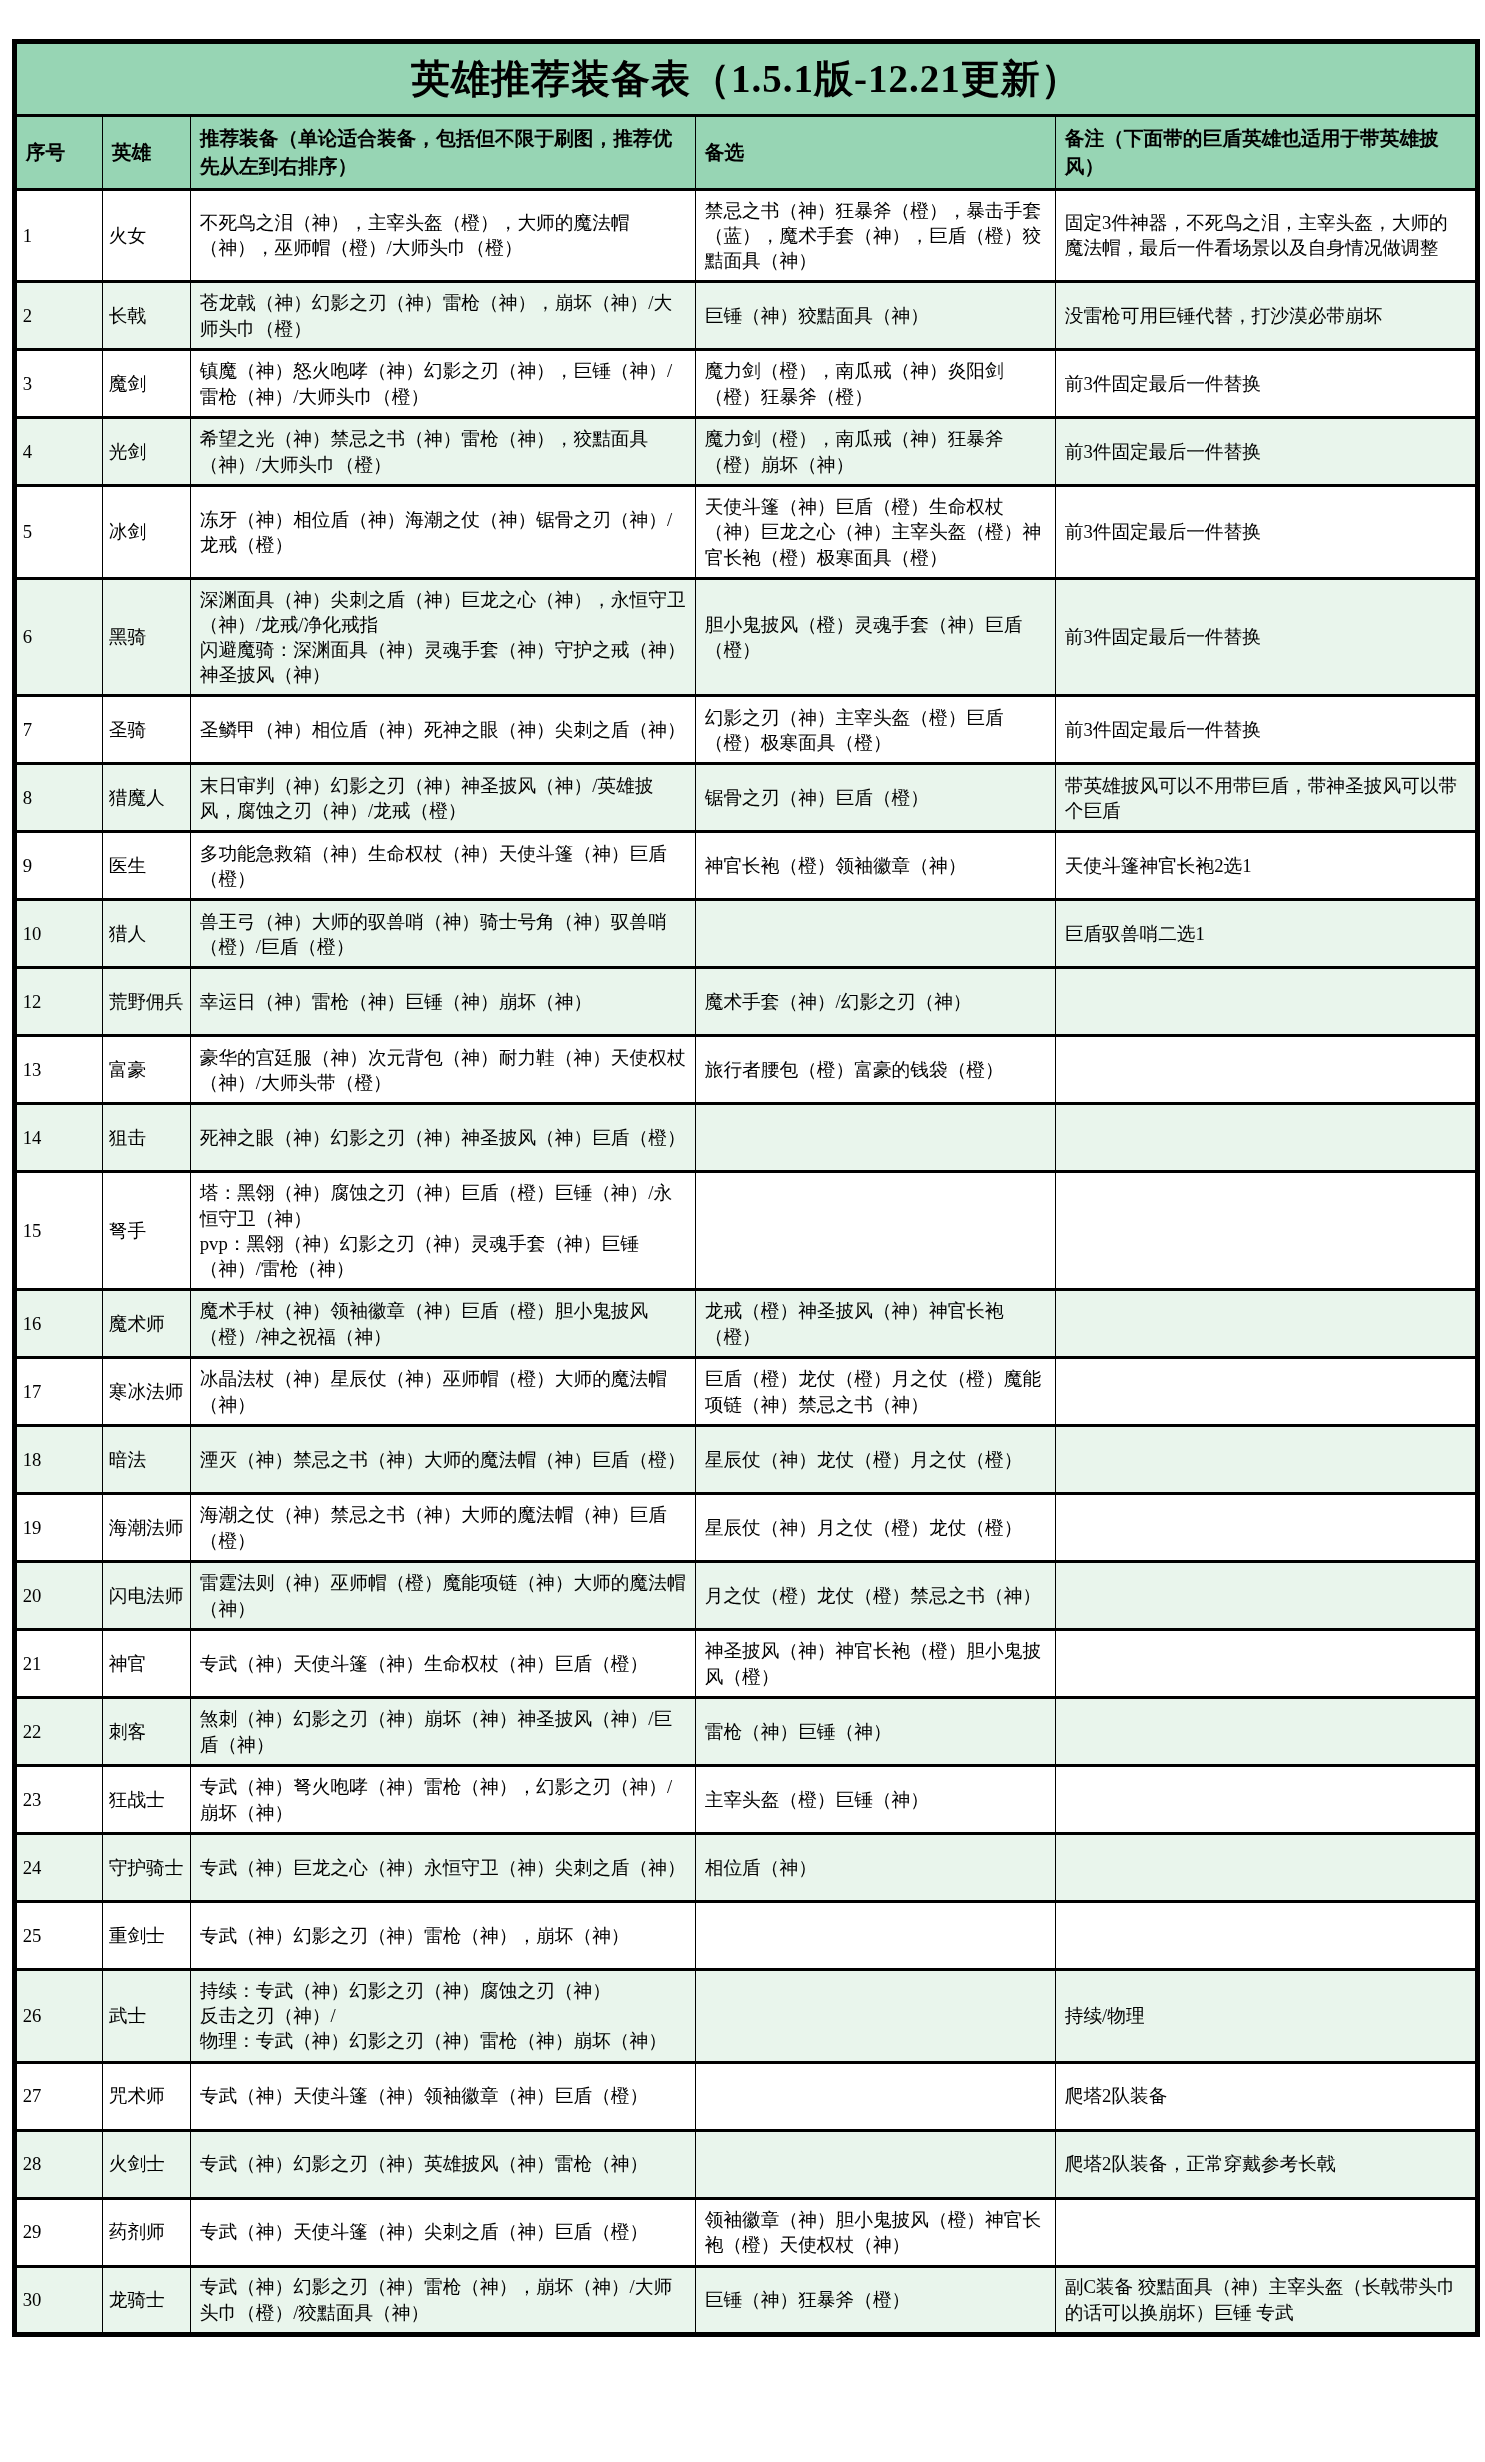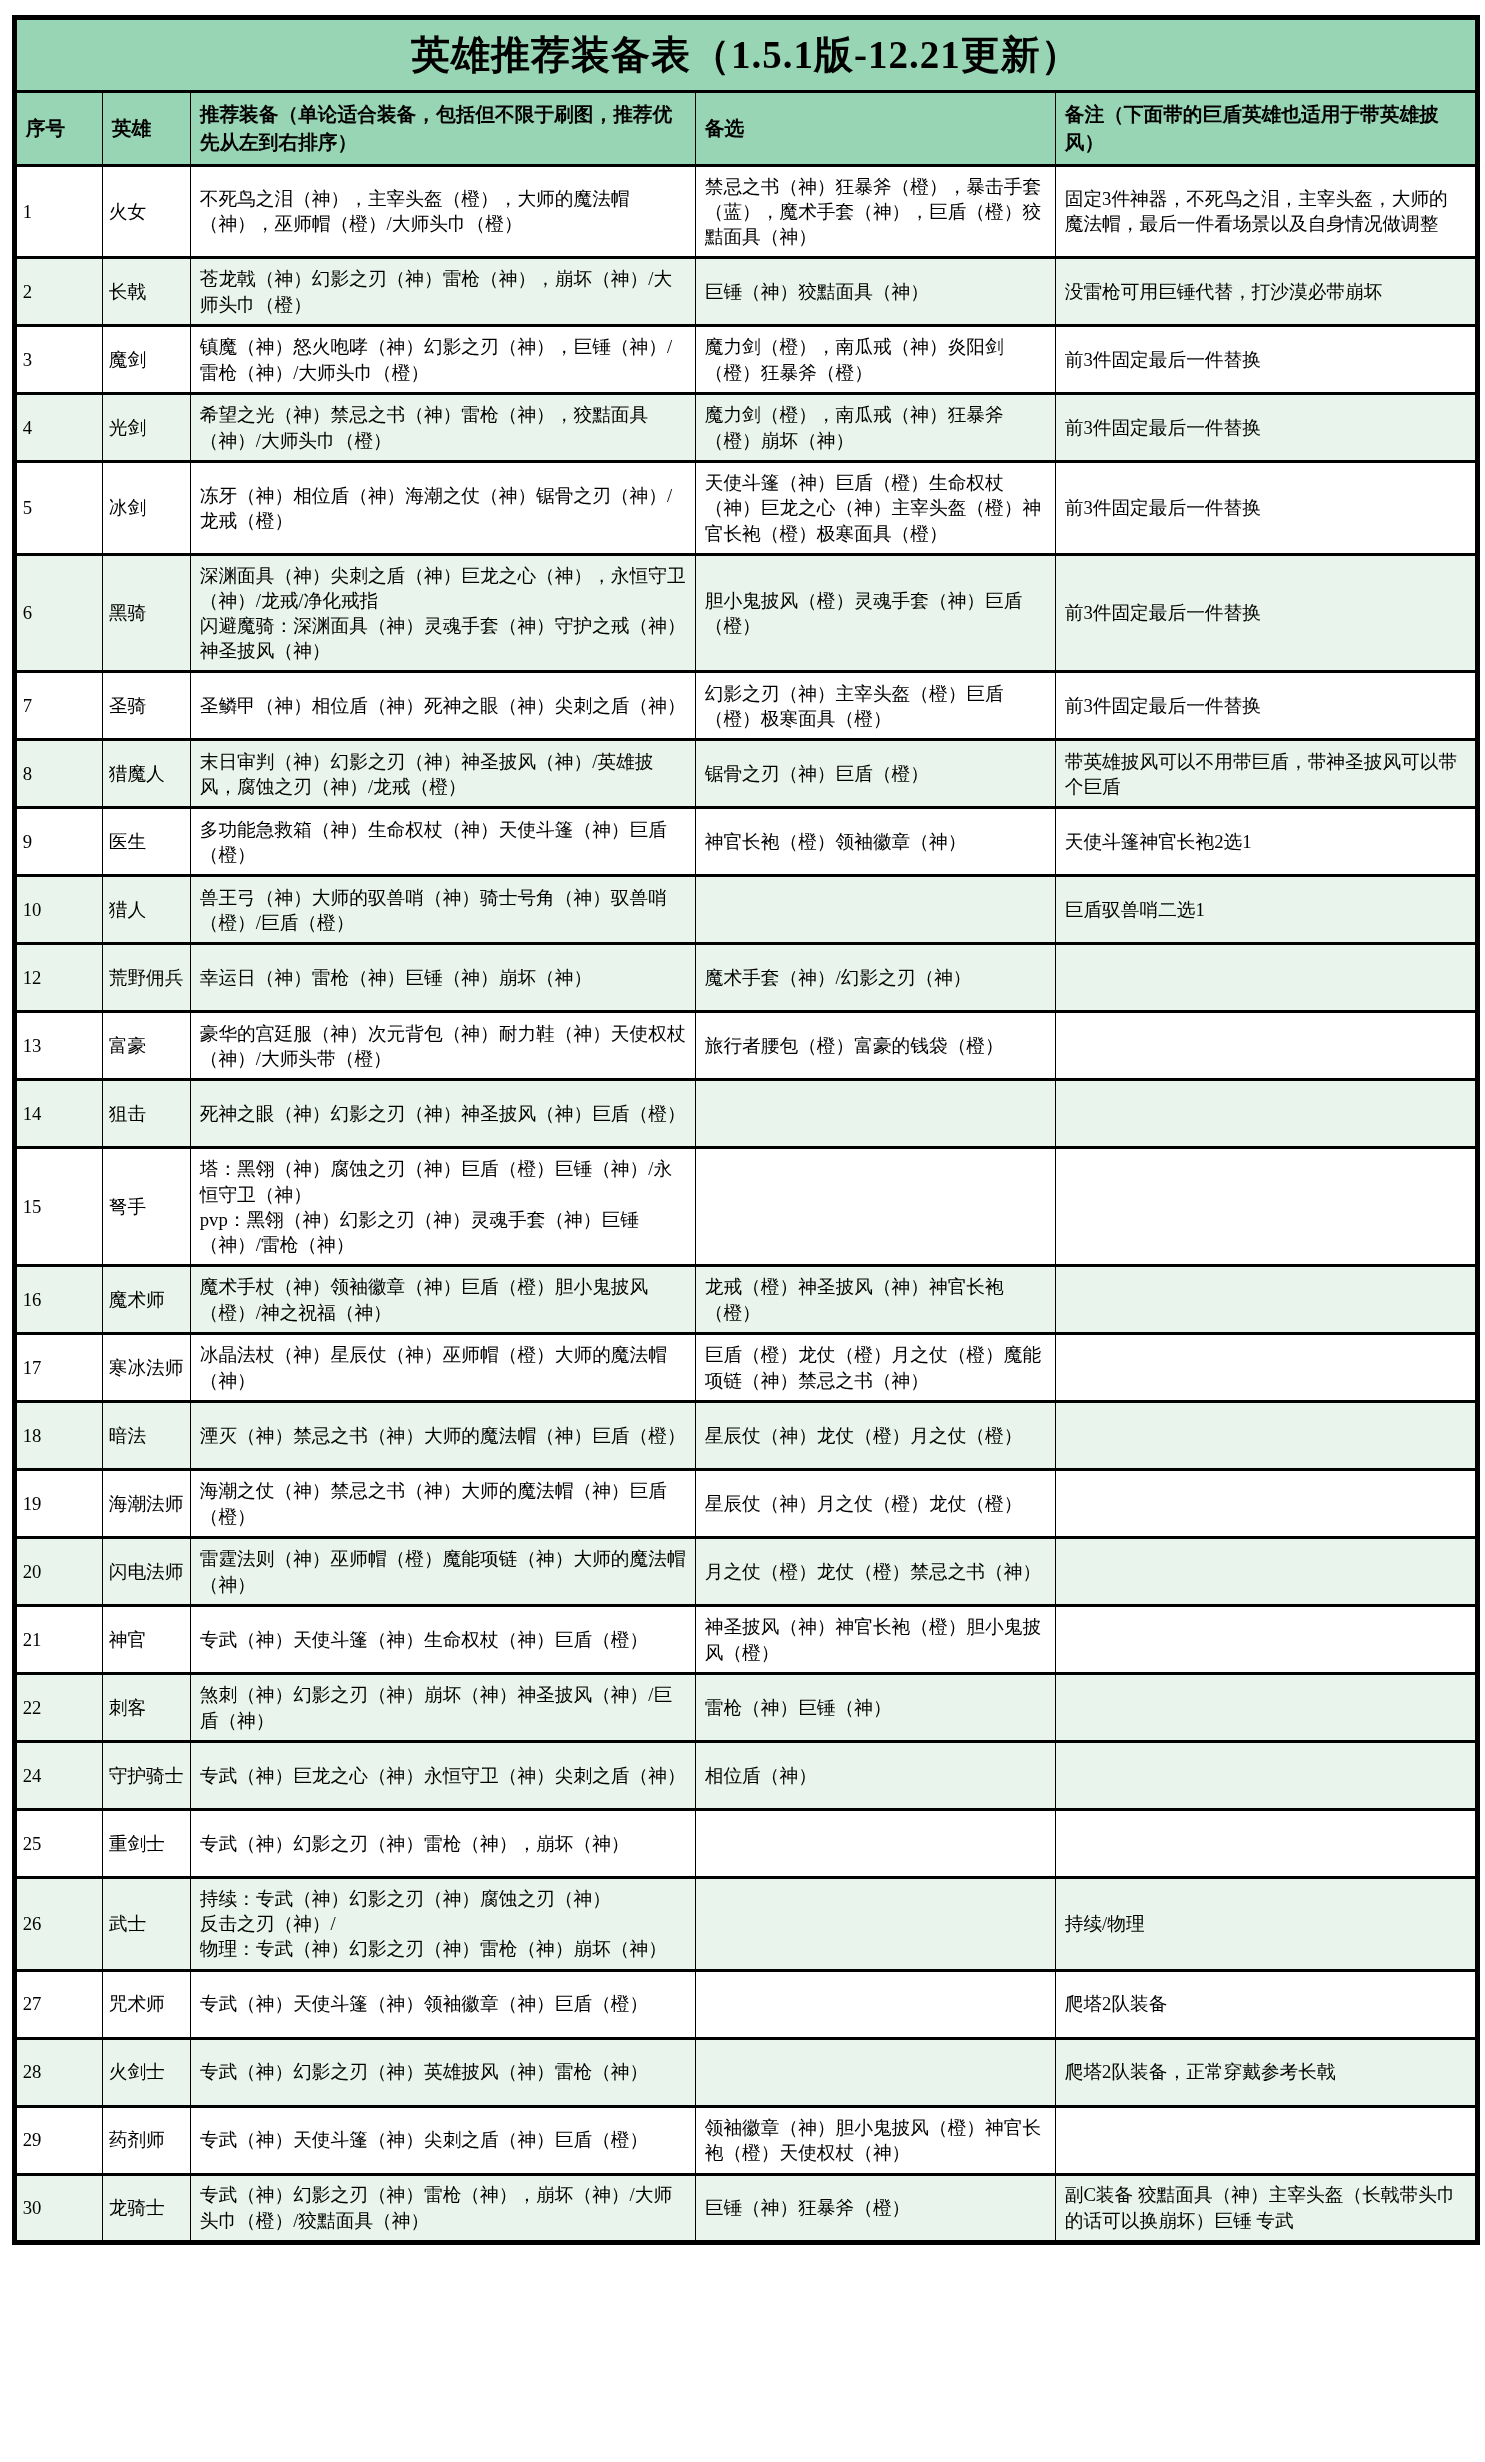--- a/index.html
+++ b/index.html
@@ -21,20 +21,21 @@
     position:absolute;
     top:14.8px;
     left:11.8px;
     width:1462px;
   }
   table{
     width:100%;
     border-collapse:collapse;
     table-layout:fixed;
     border:5.9px solid var(--border-color);
+    margin-top:24px;
   }
   th,td{
     border:1.5px solid var(--border-color);
     vertical-align:middle;
     padding:6.9px 8.9px;
     white-space:pre-wrap;
     word-break:break-all;
     overflow-wrap:anywhere;
   }
   tr{
@@ -234,20 +235,27 @@
     <td class="c-alternatives">神圣披风（神）神官长袍（橙）胆小鬼披风（橙）</td>
     <td class="c-notes"></td>
   </tr>
         <tr class="alt">
     <td class="c-no">22</td>
     <td class="c-hero">刺客</td>
     <td class="c-recommended">煞刺（神）幻影之刃（神）崩坏（神）神圣披风（神）/巨盾（神）</td>
     <td class="c-alternatives">雷枪（神）巨锤（神）</td>
     <td class="c-notes"></td>
   </tr>
+        <tr>
+    <td class="c-no">23</td>
+    <td class="c-hero">狂战士</td>
+    <td class="c-recommended">专武（神）弩火咆哮（神）雷枪（神），幻影之刃（神）/崩坏（神）</td>
+    <td class="c-alternatives">主宰头盔（橙）巨锤（神）</td>
+    <td class="c-notes"></td>
+  </tr>
         <tr class="alt">
     <td class="c-no">24</td>
     <td class="c-hero">守护骑士</td>
     <td class="c-recommended">专武（神）巨龙之心（神）永恒守卫（神）尖刺之盾（神）</td>
     <td class="c-alternatives">相位盾（神）</td>
     <td class="c-notes"></td>
   </tr>
         <tr>
     <td class="c-no">25</td>
     <td class="c-hero">重剑士</td>

